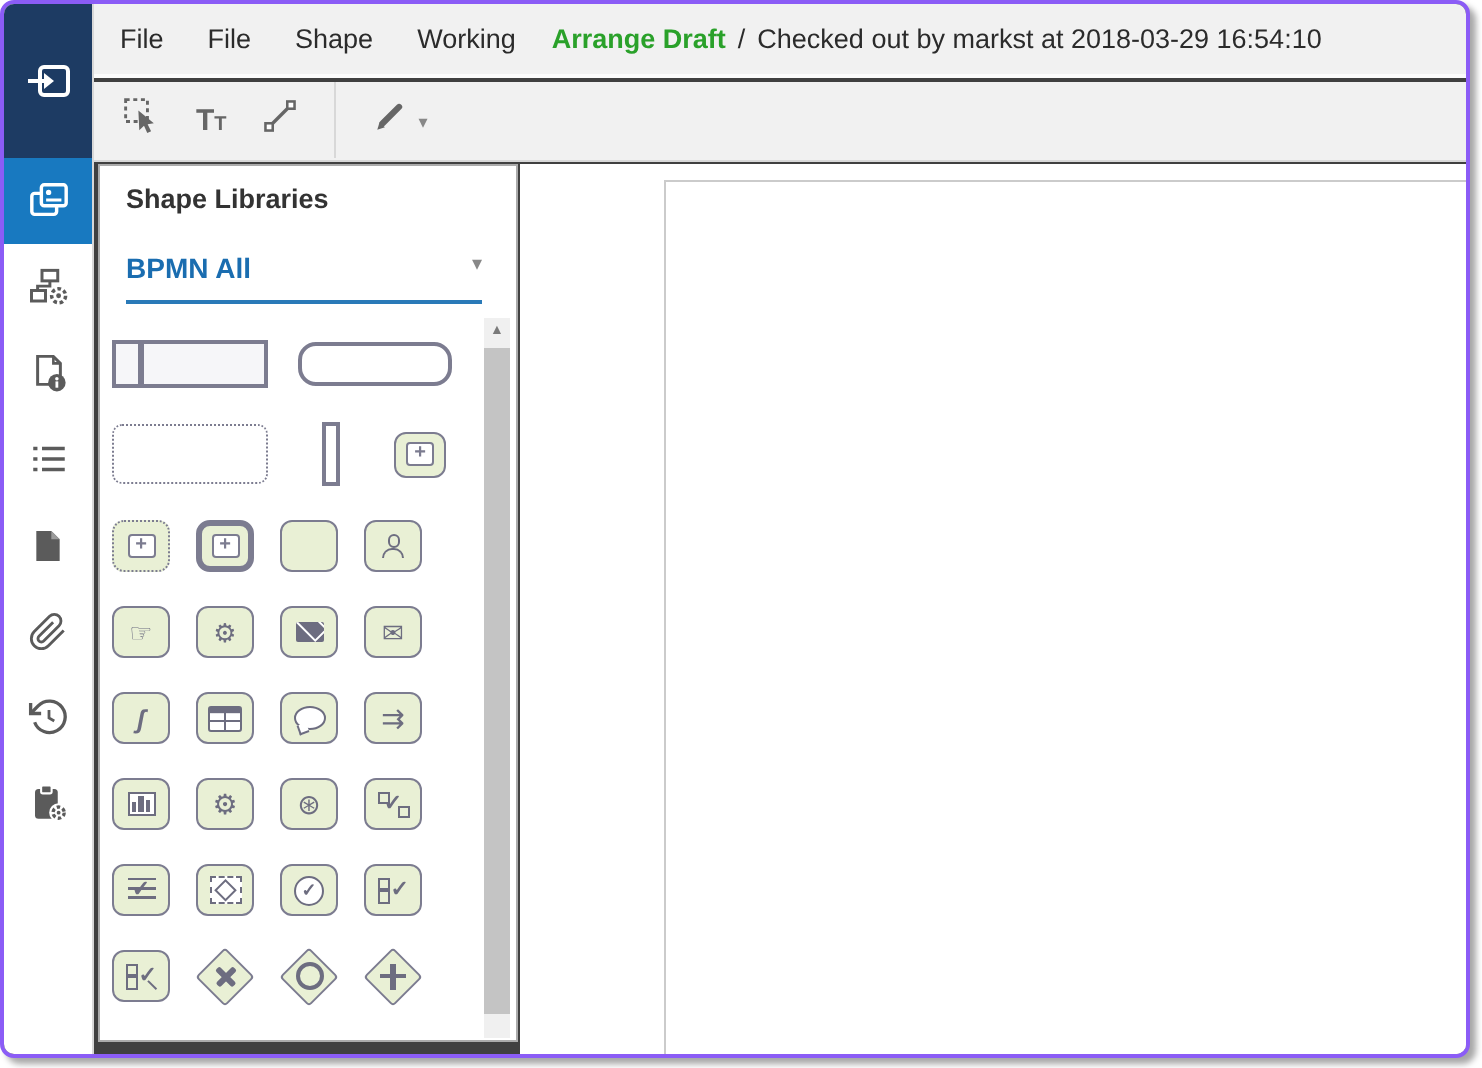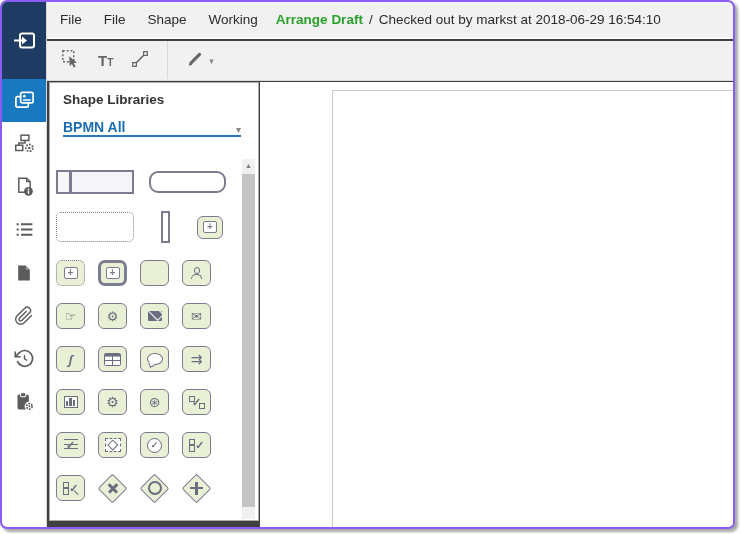--- a/index.html
+++ b/index.html
@@ -27,22 +27,22 @@
   .tool{display:flex;align-items:center;gap:4px;cursor:pointer;color:#666;}
   .tool-sep{width:1px;height:38px;background:#d8d8d8;align-self:flex-start;}
   .tt-glyph{font-weight:700;color:#666;letter-spacing:0;}
   .tt-glyph .t1{font-size:15px;}
   .tt-glyph .t2{font-size:10px;}
   .caret{font-size:9px;color:#888;}
   
   .panel{position:absolute;left:47px;top:80px;width:210px;height:439px;background:#fff;
          border:1px solid #ababab;box-sizing:border-box;padding-left:38px;}
   .panel-title{position:absolute;left:13px;top:9px;font-size:13.5px;font-weight:700;color:#333;}
-  .selector{position:absolute;left:13px;top:28px;width:178px;height:24px;border-bottom:2px solid var(--underline-blue);
-            display:flex;align-items:flex-end;justify-content:space-between;cursor:pointer;}
+  .selector{position:absolute;left:13px;top:43px;width:178px;height:24px;border-bottom:2px solid var(--underline-blue);
+            display:flex;align-items:flex-start;justify-content:space-between;cursor:pointer;}
   .selector .val{font-size:14px;font-weight:700;color:var(--link-blue);}
   .selector .caret{font-size:10px;color:#888;}
   .grid{position:absolute;left:6px;right:24px;top:75px;bottom:1px;overflow:hidden;padding-top:12px;}
   .prow{display:flex;align-items:center;gap:13px;margin-bottom:17px;}
   .prow.r1{gap:15px;}
   .prow.r2{gap:27px;}
   
   .shape-pool{width:74px;height:20px;border:2.5px solid var(--sborder);background:#f6f6f9;position:relative;cursor:pointer;}
   .shape-pool::before{content:'';position:absolute;left:11px;top:0;bottom:0;width:2.5px;background:var(--sborder);}
   .shape-task{width:73px;height:18px;border:2px solid var(--sborder);border-radius:9px;background:#fff;cursor:pointer;}
@@ -209,21 +209,21 @@
   <div class="menubar">
     <div class="menu-items" id="menuItems">
         <div class="menu-item">File</div>
         <div class="menu-item">File</div>
         <div class="menu-item">Shape</div>
         <div class="menu-item">Working</div>
       </div>
     <div class="status">
       <span class="draft">Arrange Draft</span>
       <span class="sep">/</span>
-      <span class="checked">Checked out by markst at 2018-06-29 16:54:10</span>
+      <span class="checked">Checked out by markst at 2018-03-29 16:54:10</span>
     </div>
   </div>
 
   <div class="toolbar" id="toolbar">
       <div class="tool">
         <span><svg width="20" height="20" viewBox="0 0 22 22">
             <rect x="2" y="2" width="12" height="12" fill="none" stroke="#666" stroke-width="1.6" stroke-dasharray="2.2 2"></rect>
             <path d="M9 8l8.5 7-3.4.5 1.9 3.9-2.1 1-1.8-4-2.6 2.4z" fill="#666"></path>
           </svg></span>
       </div>

